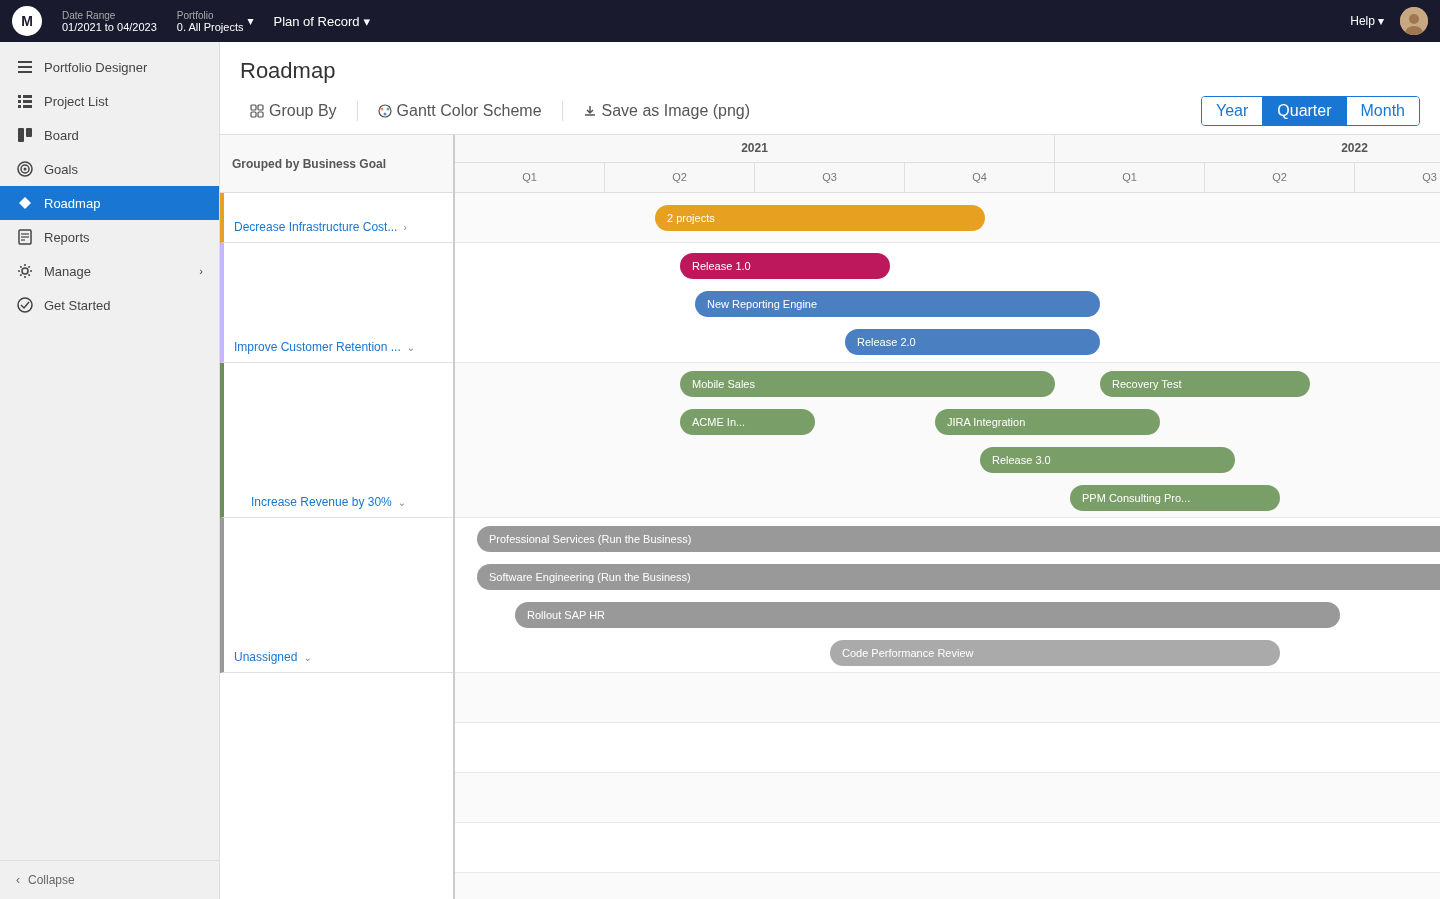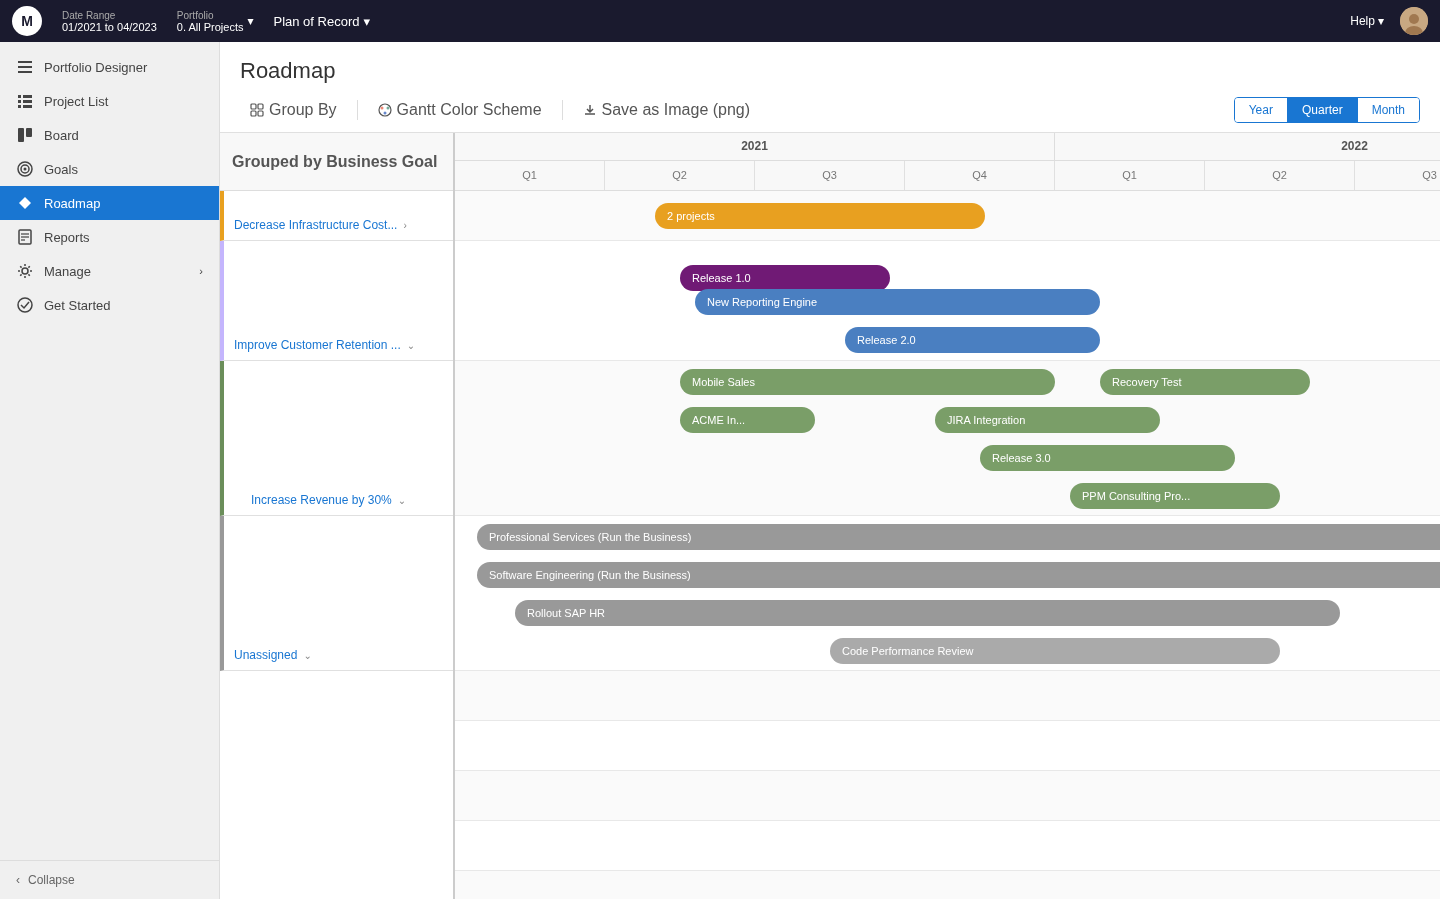--- a/index.html
+++ b/index.html
@@ -76,21 +76,21 @@
     .toolbar-btn {
       display: flex; align-items: center; gap: 5px;
       padding: 5px 10px;
       font-size: 16px; color: #555; cursor: pointer;
       border: none; background: none; border-radius: 4px;
     }
     .toolbar-separator { width: 1px; height: 20px; background: #ddd; margin: 0 6px; }
     .toolbar-right { margin-left: auto; display: flex; }
     .view-toggle { display: flex; border: 1px solid #1976d2; border-radius: 4px; overflow: hidden; }
     .view-btn {
-      padding: 5px 14px; font-size: 12px; cursor: pointer;
+      padding: 5px 14px; font-size: 16px; cursor: pointer;
       border: none; background: #fff; color: #1976d2;
     }
     .view-btn.active { background: #1976d2; color: #fff; }
     .view-btn:not(:last-child) { border-right: 1px solid #1976d2; }
 
     
     .gantt-area { flex: 1; display: flex; overflow: hidden; }
 
     
     .gantt-left {
@@ -100,21 +100,21 @@
       overflow-y: auto;
       overflow-x: hidden;
     }
     .gantt-header-row {
       height: 58px;
       background: #f8f8f8;
       border-bottom: 1px solid #ddd;
       display: flex;
       align-items: center;
       padding: 0 12px;
-      font-size: 16px;
+      font-size: 12px;
       font-weight: 600;
       color: #555;
     }
 
     .group-row {
       border-bottom: 1px solid #e0e0e0;
       display: flex;
       align-items: flex-end;
       padding: 0;
     }
@@ -475,21 +475,21 @@
 
           <div class="gantt-row" style="height:50px; position:relative;">
 
             <div class="gantt-bar" style="background:#e8a020; left:200px; width:330px; top:12px;">
               <span>2 projects</span>
             </div>
           </div>
 
           <div class="gantt-row" style="height:120px; position:relative;">
 
-            <div class="gantt-bar" style="background:#701a75; left:225px; width:210px; top:24px;">
+            <div class="gantt-bar" style="background:#be185d; left:225px; width:210px; top:10px;">
               <span>Release 1.0</span>
             </div>
 
             <div class="gantt-bar" style="background:#4a7fc1; left:240px; width:405px; top:48px;">
               <span>New Reporting Engine</span>
             </div>
 
             <div class="gantt-bar" style="background:#4a7fc1; left:390px; width:255px; top:86px;">
               <span>Release 2.0</span>
             </div>

